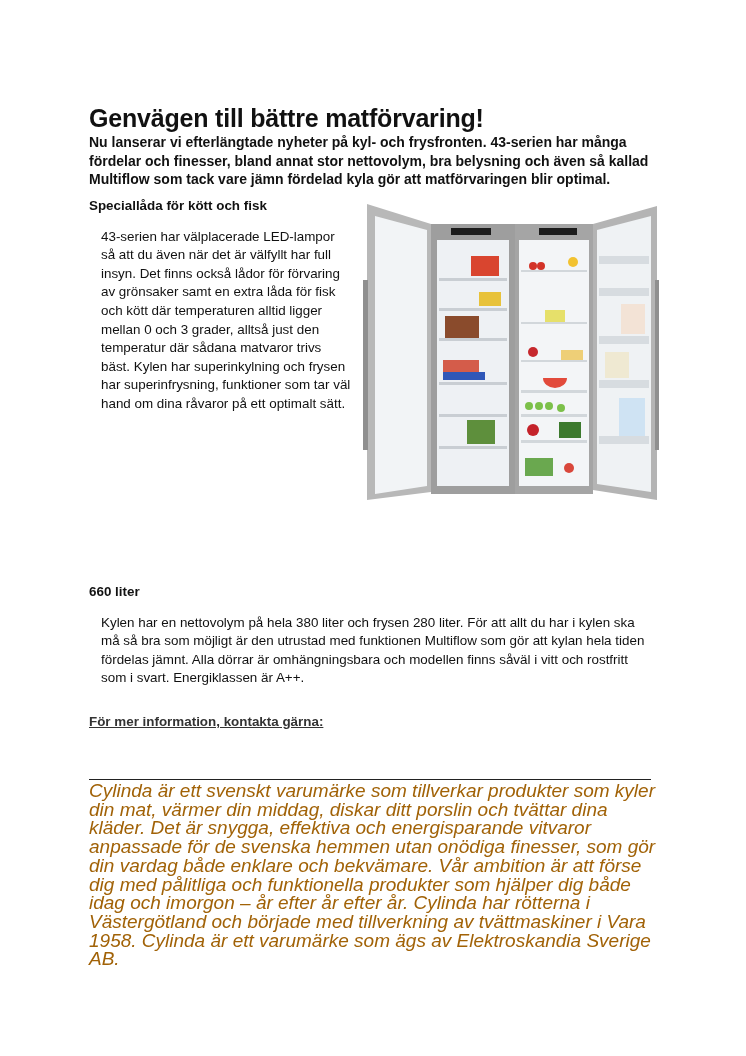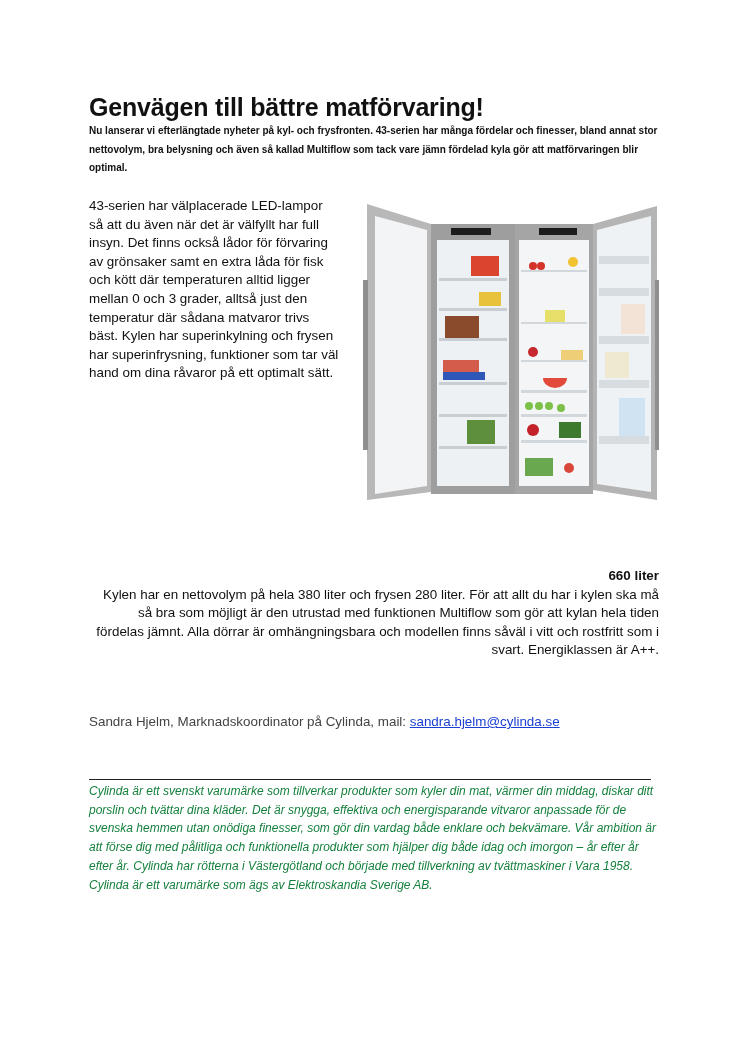--- a/index.html
+++ b/index.html
@@ -1,62 +1,63 @@
 <!DOCTYPE html>
 <html><head>
   <meta charset="utf-8">
   <style>
     html, body { margin: 0; padding: 0; background: #ffffff; }
     body {
       width: 746px; height: 1056px; position: relative; overflow: hidden;
       font-family: "Liberation Sans", sans-serif; color: #111;
     }
-    .page { position: absolute; left: 89px; top: 92px; width: 565px; }
+    .page { position: absolute; left: 89px; top: 103px; width: 565px; }
     h1 {
       margin: 0; font-size: 25px; font-weight: bold; letter-spacing: -0.2px;
       line-height: 30px; color: #111;
     }
     .lead {
-      margin: 0; font-size: 10px; font-weight: bold; line-height: 18.5px;
+      margin: 0; font-size: 14px; font-weight: bold; line-height: 18.5px;
       width: 570px;
     }
     .section { position: absolute; left: 89px; width: 570px; font-size: 13.4px; line-height: 18.6px; }
     .section h2 { margin: 0; font-size: 13.4px; font-weight: bold; line-height: 18.6px; }
-    .section p { margin: 0; }
+    .section p { margin: 12px; }
     .narrow { width: 250px; }
     .s1 { top: 197px; }
     .s2 { top: 456px; }
-    .s3 { top: 567px; text-align: right; }
+    .s3 { top: 583px; }
     .s4 { top: 713px; }
     .s4 h2 { font-weight: bold; text-decoration: underline; color: #333; }
     .s4 p { color: #444; }
     .s4 a { color: #1a3fd1; text-decoration: underline; }
     .rule {
       position: absolute; left: 89px; top: 779px; width: 562px; height: 0;
       border-top: 1px solid #222;
     }
     .footer {
       position: absolute; left: 89px; top: 782px; width: 570px;
-      font-size: 12px; line-height: 18.7px; font-style: italic; color: #15803d;
+      font-size: 19px; line-height: 18.7px; font-style: italic; color: #a16207;
       margin: 0;
     }
     
     .fridge {
       position: absolute; left: 363px; top: 200px; width: 296px; height: 300px;
     }
   </style>
 </head>
 <body>
 
 <div class="page">
   <h1>Genvägen till bättre matförvaring!</h1>
   <p class="lead">Nu lanserar vi efterlängtade nyheter på kyl- och frysfronten. 43-serien har många fördelar och finesser, bland annat stor nettovolym, bra belysning och även så kallad Multiflow som tack vare jämn fördelad kyla gör att matförvaringen blir optimal.</p>
 </div>
 
 <div class="section s1">
+  <h2>Speciallåda för kött och fisk</h2>
   <p class="narrow">43-serien har välplacerade LED-lampor så att du även när det är välfyllt har full insyn. Det finns också lådor för förvaring av grönsaker samt en extra låda för fisk och kött där temperaturen alltid ligger mellan 0 och 3 grader, alltså just den temperatur där sådana matvaror trivs bäst. Kylen har superinkylning och frysen har superinfrysning, funktioner som tar väl hand om dina råvaror på ett optimalt sätt.</p>
 </div>
 
 <svg class="fridge" viewBox="0 0 296 300">
 
   <polygon points="4,4 68,24 68,292 4,300" fill="#b8b8b8"></polygon>
   <polygon points="12,16 64,30 64,286 12,294" fill="#f2f4f6"></polygon>
   <rect x="0" y="80" width="5" height="170" fill="#8f8f8f"></rect>
 
   <rect x="68" y="24" width="84" height="270" fill="#9e9e9e"></rect>
@@ -124,18 +125,18 @@
 
 <div class="section s2">
 </div>
 
 <div class="section s3">
   <h2>660 liter</h2>
   <p>Kylen har en nettovolym på hela 380 liter och frysen 280 liter. För att allt du har i kylen ska må så bra som möjligt är den utrustad med funktionen Multiflow som gör att kylan hela tiden fördelas jämnt. Alla dörrar är omhängningsbara och modellen finns såväl i vitt och rostfritt som i svart. Energiklassen är A++.</p>
 </div>
 
 <div class="section s4">
-  <p><span>Sandra Hjelm, Marknadskoordinator på Cylinda, mail: </span><a href="mailto:sandra.hjelm@cylinda.se">sandra.hjelm@cylinda.se</a></p>
+  <h2>För mer information, kontakta gärna:</h2>
 </div>
 
 <div class="rule"></div>
 
 <p class="footer">Cylinda är ett svenskt varumärke som tillverkar produkter som kyler din mat, värmer din middag, diskar ditt porslin och tvättar dina kläder. Det är snygga, effektiva och energisparande vitvaror anpassade för de svenska hemmen utan onödiga finesser, som gör din vardag både enklare och bekvämare. Vår ambition är att förse dig med pålitliga och funktionella produkter som hjälper dig både idag och imorgon – år efter år efter år. Cylinda har rötterna i Västergötland och började med tillverkning av tvättmaskiner i Vara 1958. Cylinda är ett varumärke som ägs av Elektroskandia Sverige AB.</p>
 
 </body></html>

